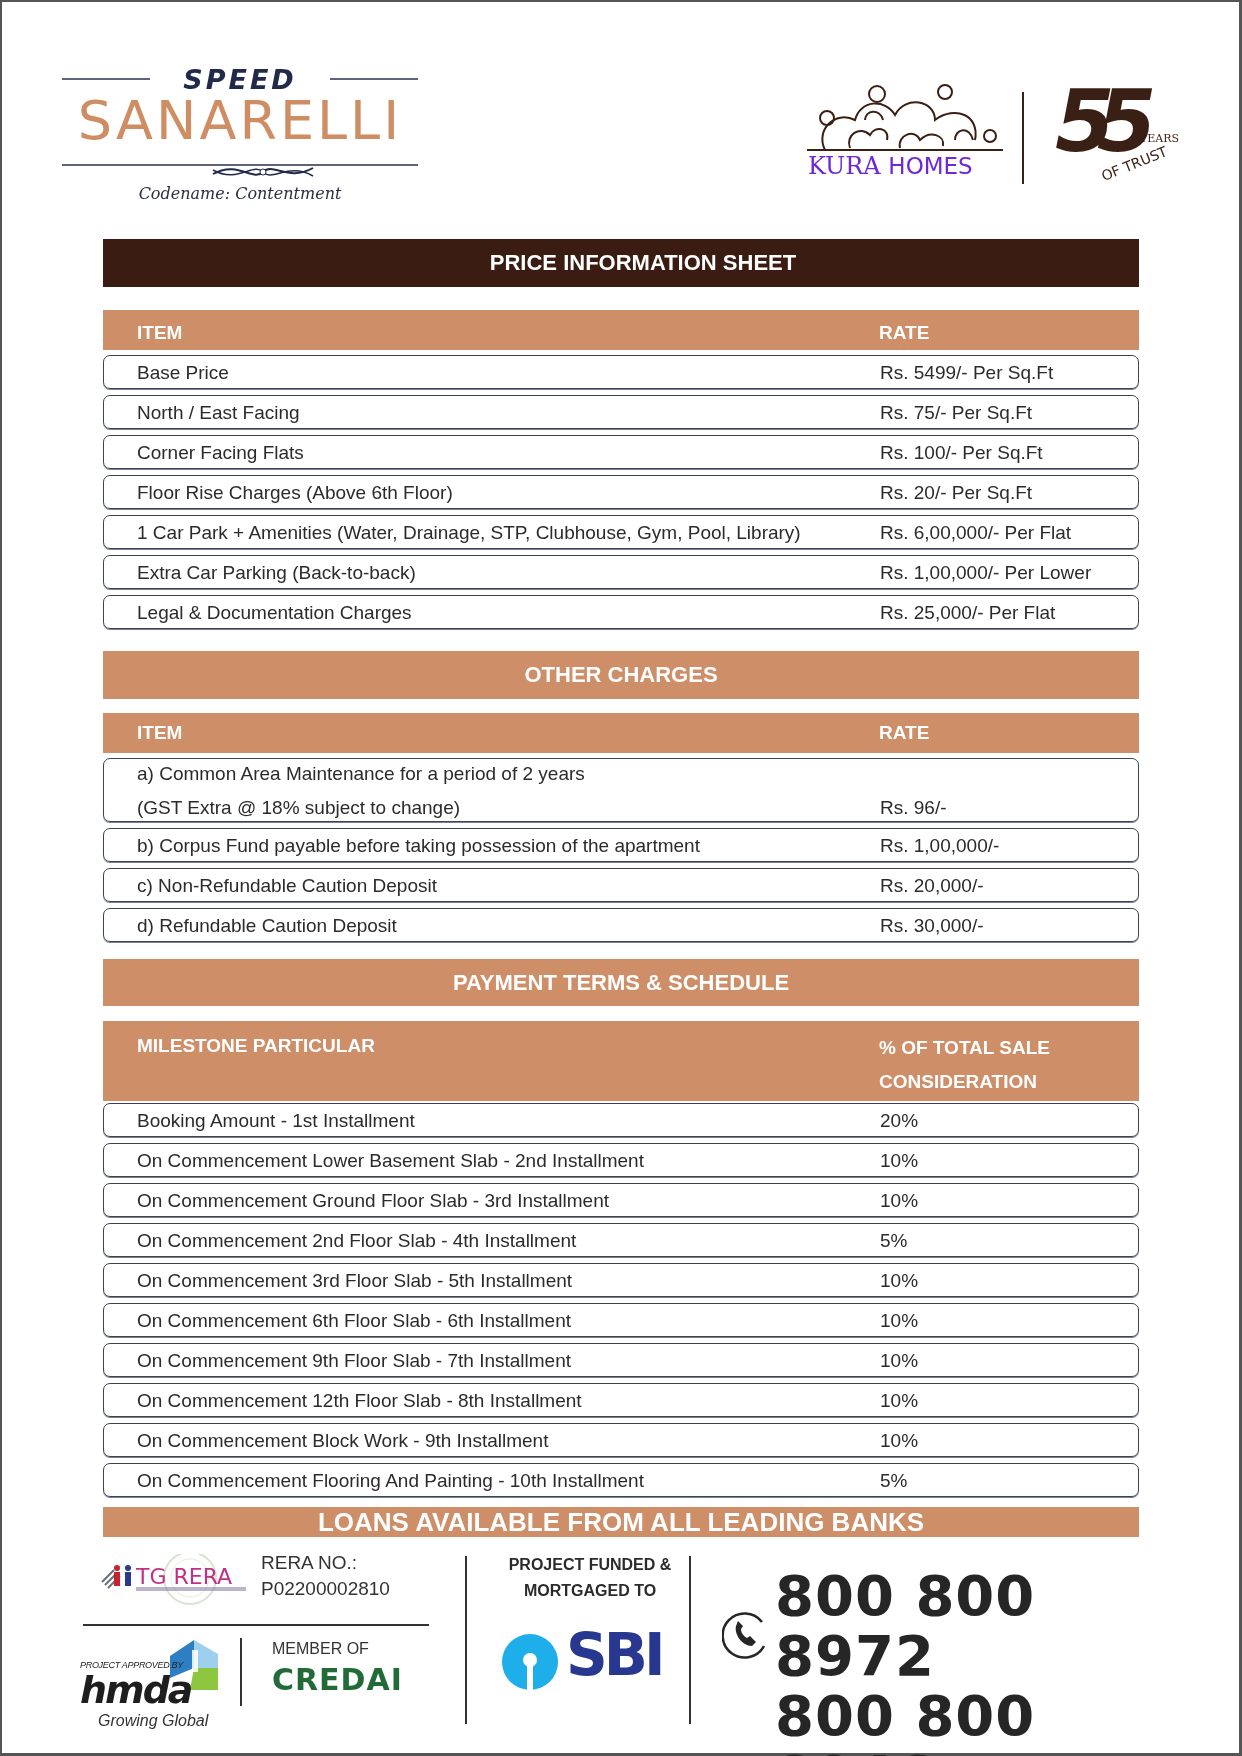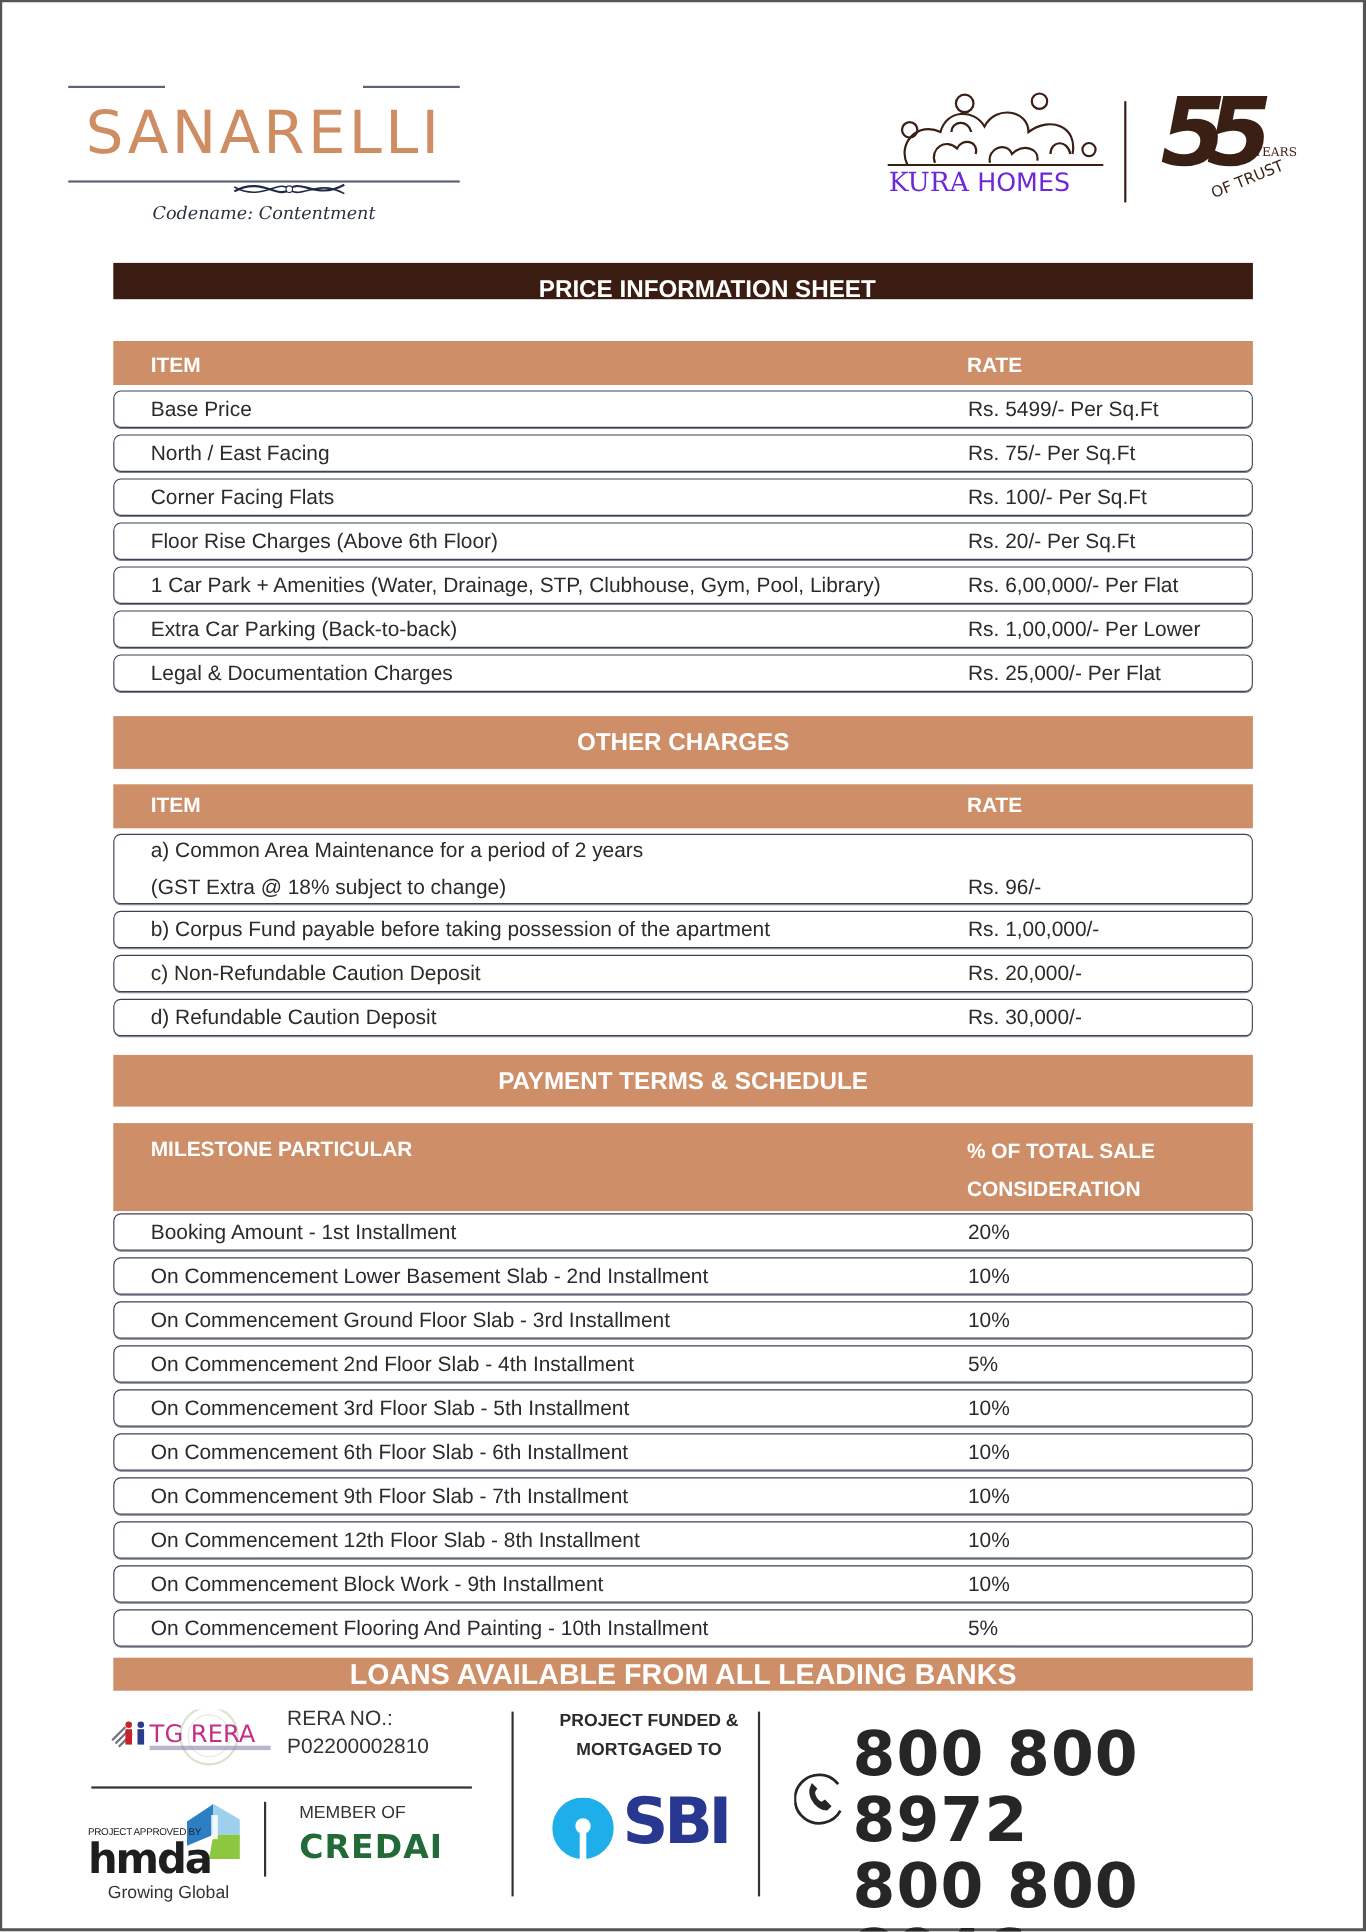--- a/index.html
+++ b/index.html
@@ -41,21 +41,21 @@
   .row.tall .l1 { position: absolute; left: 33px; top: 4px; }
   .row.tall .l2 { position: absolute; left: 33px; top: 38px; }
   .row.tall .c2 { top: 38px; }
 
   
   .footer { position: absolute; left: 0; top: 1540px; width: 1163px; height: 200px; }
   .rera-logo { position: absolute; left: 100px; top: 14px; width: 160px; height: 52px; }
   .rera-no { position: absolute; left: 261px; top: 10px; font-size: 19px; line-height: 26px; color: #333; }
   .hline { position: absolute; left: 83px; top: 84px; width: 346px; height: 2px; background: #333; }
   .vline { position: absolute; width: 2px; background: #333; }
-  .hmda { position: absolute; left: 80px; top: 98px; width: 140px; height: 82px; }
+  .hmda { position: absolute; left: 80px; top: 98px; width: 140px; height: 82px; font-style: italic; }
   .hmda .approved { position: absolute; left: 0; top: 22px; font-size: 9px; color: #222; font-family: "Liberation Sans", sans-serif; letter-spacing: -0.3px; }
   .hmda .word { position: absolute; left: 0; top: 30px; font-size: 38px; font-weight: bold; color: #1e1e1e; letter-spacing: -2px; font-family: "DejaVu Sans", sans-serif; }
   .hmda .growing { position: absolute; left: 18px; top: 74px; font-size: 16px; color: #333; }
   .hmda .house { position: absolute; left: 86px; top: 0px; width: 56px; height: 60px; }
   .credai { position: absolute; left: 272px; top: 100px; }
   .credai .member { font-size: 16px; color: #333; }
   .credai .word { font-family: "DejaVu Sans", sans-serif; font-weight: bold; font-size: 30px; color: #226b38; letter-spacing: 1px; margin-top: 4px; }
   .funded { position: absolute; left: 490px; top: 12px; width: 200px; text-align: center; font-size: 16px; font-weight: bold; line-height: 26px; color: #2b2b2b; }
   .sbi { position: absolute; left: 500px; top: 90px; width: 170px; height: 62px; }
   .sbi .word { position: absolute; left: 66px; top: -4px; font-family: "DejaVu Sans", sans-serif; font-weight: bold; font-size: 58px; color: #283890; letter-spacing: -4px; line-height: 1; }
@@ -63,20 +63,21 @@
   .phones { position: absolute; left: 775px; top: 26px; font-family: "DejaVu Sans", sans-serif; font-weight: bold; font-size: 56px; line-height: 60px; color: #262626; letter-spacing: 1px; }
 </style>
 </head>
 <body>
 
 <div class="frame"></div>
 
 <div class="logo-left">
   <div class="rule" style="left:2px; top:16px; width:88px;"></div>
   <div class="rule" style="left:270px; top:16px; width:88px;"></div>
+  <div class="speed">SPEED</div>
   <div class="sanarelli">SANARELLI</div>
   <div class="rule" style="left:2px; top:102px; width:356px; height:2px;"></div>
   <svg class="swirl" viewBox="0 0 110 20">
     <path d="M5 12 C30 -2, 45 20, 55 10 C65 0, 80 20, 105 6" stroke="#222a4a" stroke-width="2" fill="none"></path>
     <path d="M5 8 C30 22, 45 0, 55 10 C65 20, 80 0, 105 14" stroke="#222a4a" stroke-width="1.5" fill="none"></path>
     <circle cx="55" cy="10" r="3" fill="#fff" stroke="#222a4a" stroke-width="1"></circle>
   </svg>
   <div class="codename">Codename: Contentment</div>
 </div>
 
@@ -95,21 +96,21 @@
       <path d="M150 60 C150 48, 165 46, 168 60"></path>
     </g>
   </svg>
   <div class="kura-text"><span>KURA</span> <span class="homes">HOMES</span></div>
   <div class="vdiv"></div>
   <div class="years55">55</div>
   <div class="years-label">YEARS</div>
   <div class="trust-label">OF TRUST</div>
 </div>
 
-<div class="bar dark" style="top:239px; height:33px;padding-left:44px;">
+<div class="bar dark" style="top:239px; height:48px;padding-left:44px;">
   <span style="line-height:48px; font-size:22px;">PRICE INFORMATION SHEET</span>
 </div>
 <div class="thead" style="top:310px; height:40px;">
   <span class="c1" style="line-height:46px;">ITEM</span>
   <span class="c2" style="line-height:46px;">RATE</span>
 </div>
 
 <div class="row" style="top:355px;">
     <span class="c1">Base Price</span>
     <span class="c2">Rs. 5499/- Per Sq.Ft</span>

